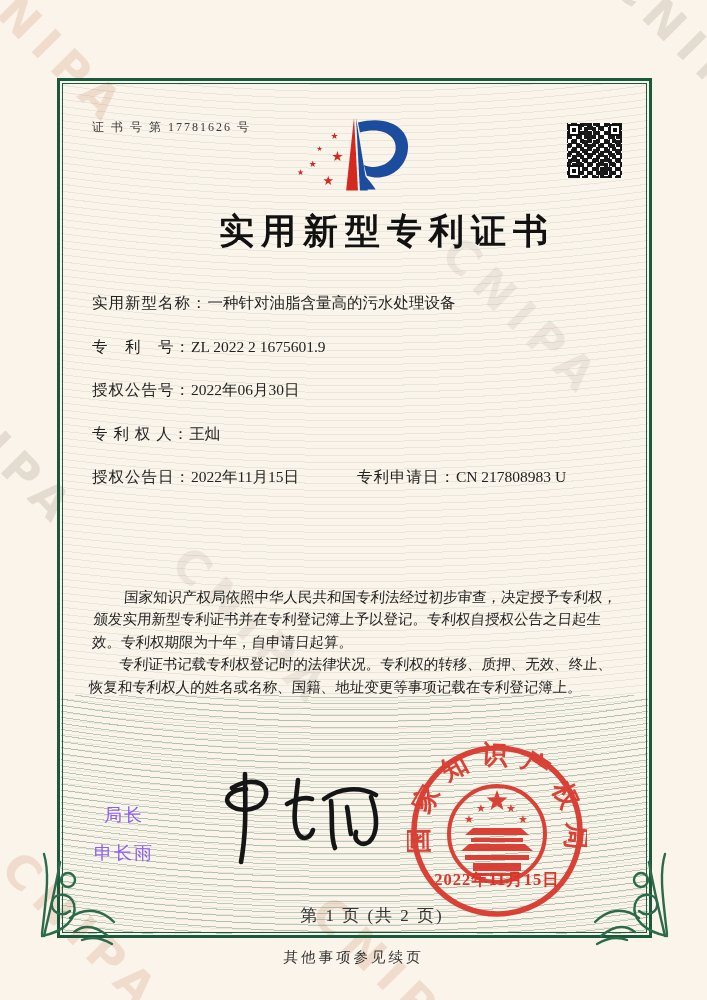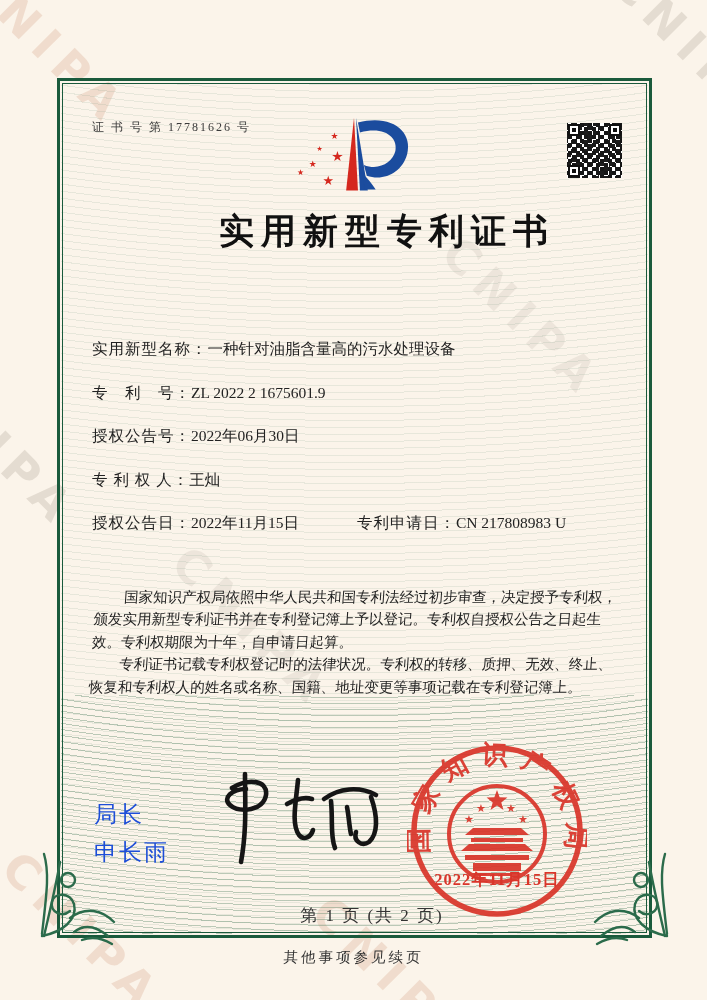--- a/index.html
+++ b/index.html
@@ -67,35 +67,35 @@
   .qr .finder::after{content:"";position:absolute;left:2px;top:2px;width:4px;height:4px;background:#111;}
   .qr .f-tl{left:1px;top:1px;} .qr .f-tr{right:1px;top:1px;} .qr .f-bl{left:1px;bottom:1px;}
 
   .logo-wrap{position:absolute;left:57px;top:112px;width:595px;display:flex;justify-content:center;}
   .title{
     position:absolute;left:57px;top:208px;width:660px;text-align:center;
     font-size:35px;font-weight:bold;color:#111;letter-spacing:7px;
   }
 
   
-  .fields{position:absolute;left:92px;top:293px;width:530px;font-size:15.5px;color:#222;margin-top:46px;}
+  .fields{position:absolute;left:92px;top:293px;width:530px;font-size:15.5px;color:#222;}
   .field-row{height:43.5px;line-height:20px;white-space:nowrap;}
   .field-row .lbl{letter-spacing:1px;}
   .grant-no{margin-left:58px;}
 
   
   .paras{
     position:absolute;left:92px;top:586px;width:532px;
     font-size:14.5px;line-height:22.4px;color:#222;
     transform:skewX(-4deg);
   }
   .paras p{margin:0;text-indent:2em;}
 
   
-  .officer{position:absolute;left:94px;top:796px;font-size:23px;color:#1d4ed8;line-height:38px;letter-spacing:2px;}
+  .officer{position:absolute;left:94px;top:796px;font-size:18px;color:#8b5cf6;line-height:38px;letter-spacing:2px;text-align:center;}
   .sig{position:absolute;left:192px;top:768px;width:205px;height:105px;}
   .seal{position:absolute;left:407px;top:739px;width:180px;height:180px;}
   .seal-date{
     position:absolute;left:407px;top:869px;width:180px;text-align:center;
     font-size:16.5px;color:#d9352a;letter-spacing:1px;font-weight:bold;
   }
 
   
   .page-num{position:absolute;left:57px;top:904px;width:630px;text-align:center;font-size:17px;color:#333;letter-spacing:2px;}
   .cont-note{position:absolute;left:0;top:948px;width:707px;text-align:center;font-size:14.5px;color:#333;letter-spacing:3px;transform:skewX(-4deg);}

